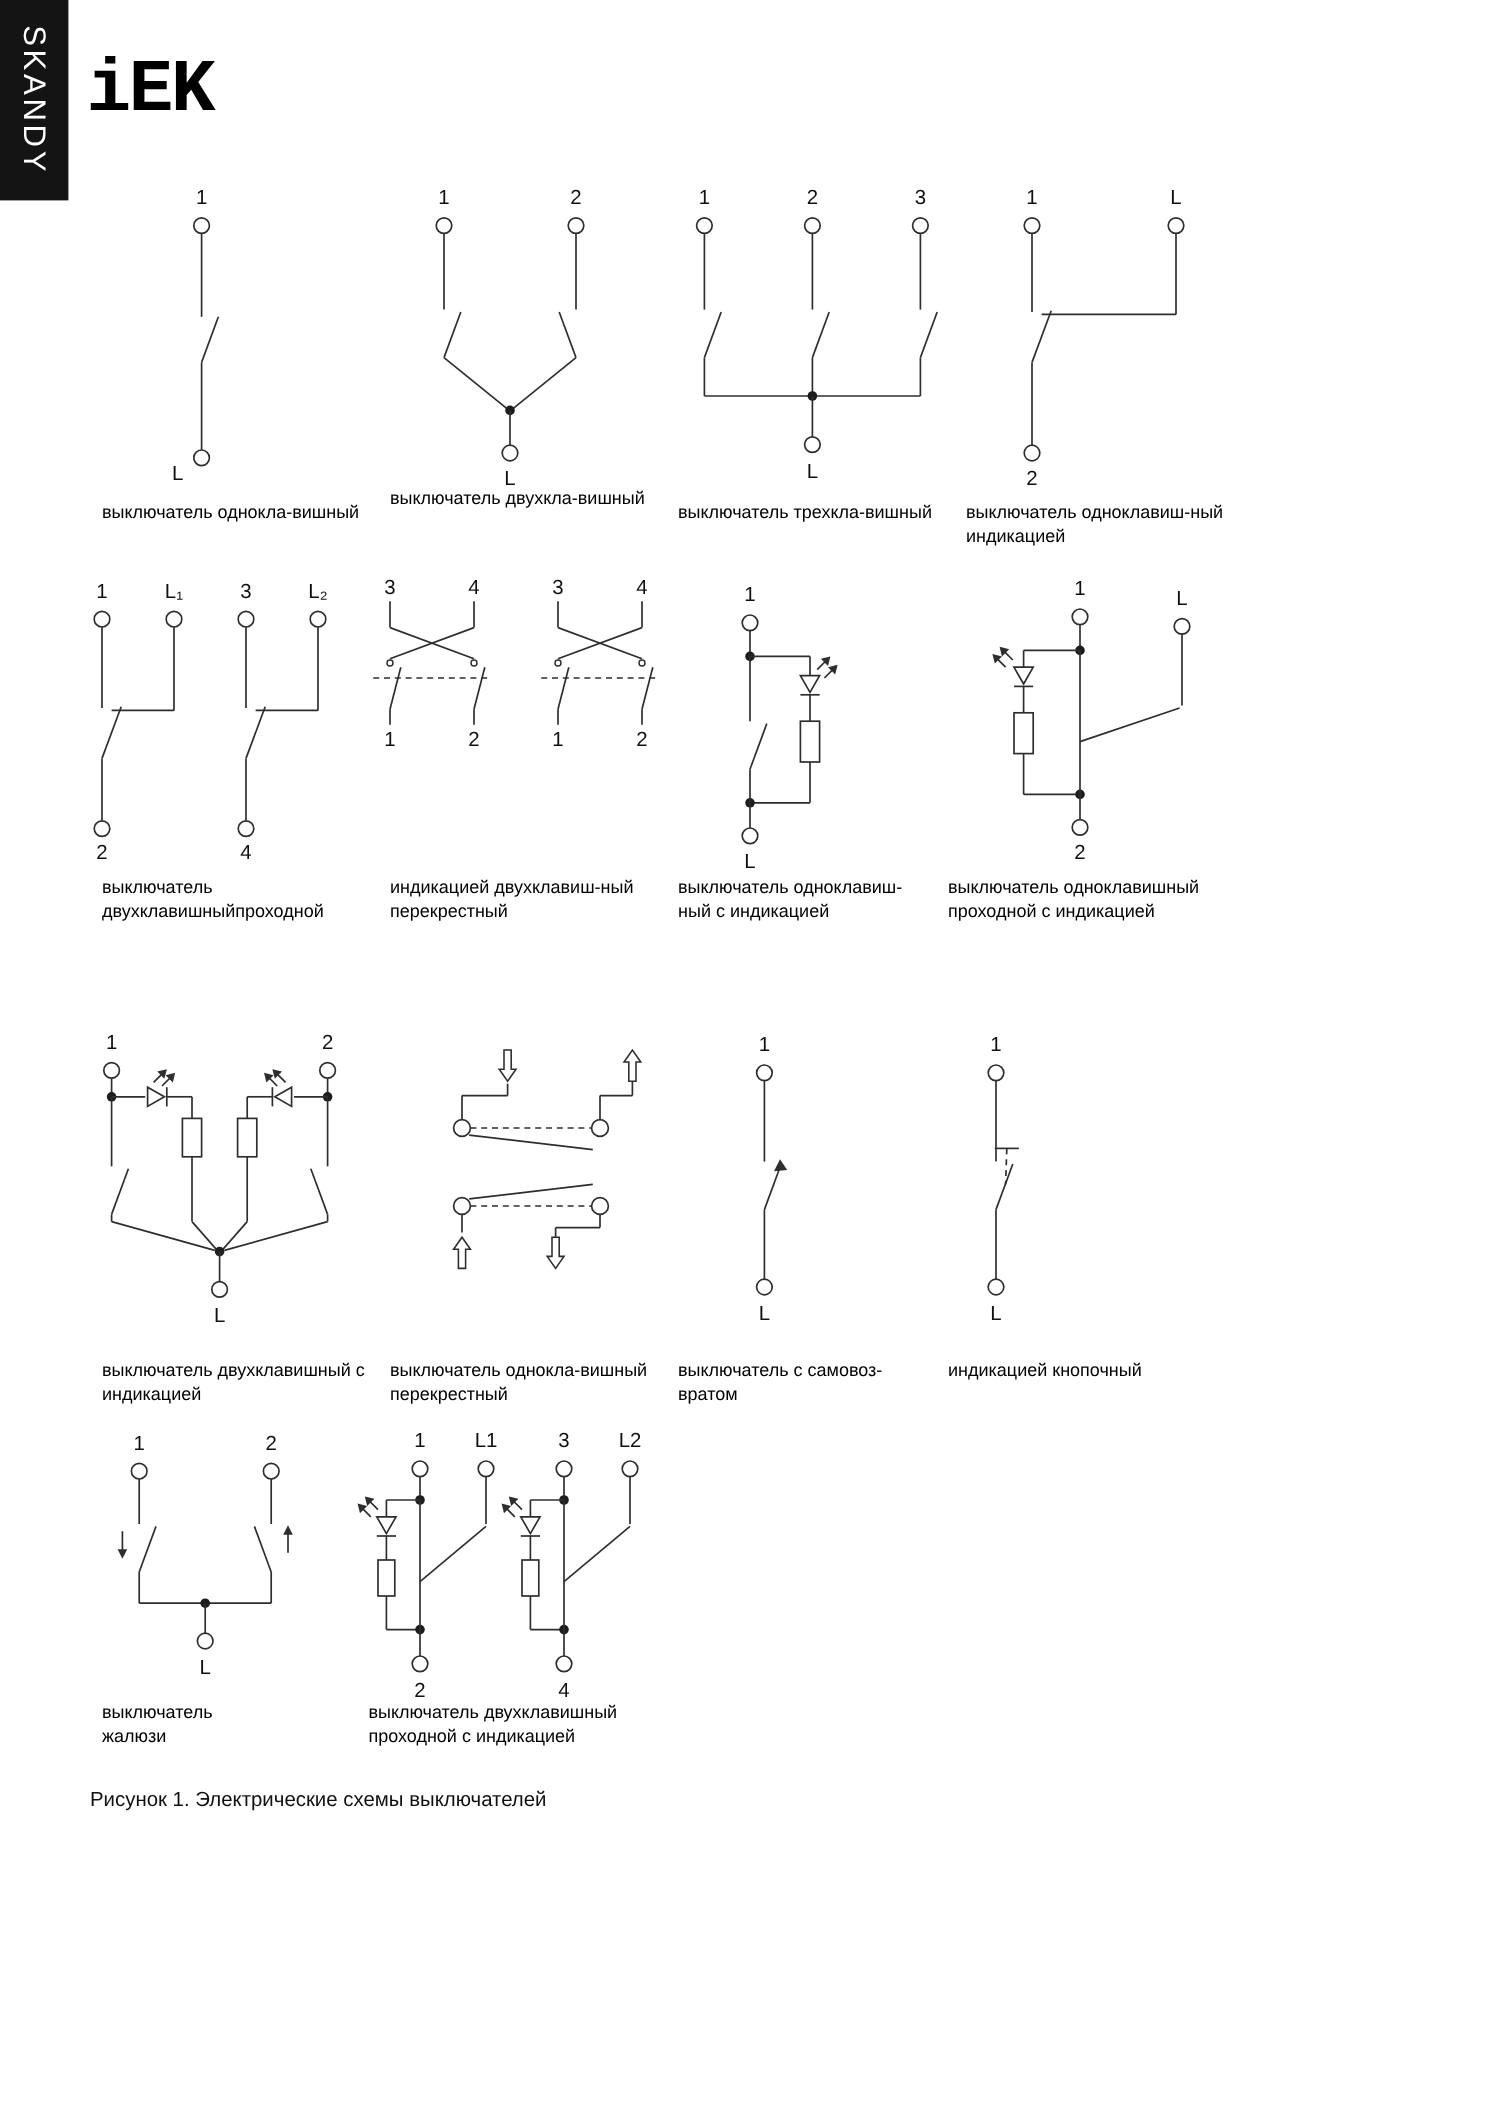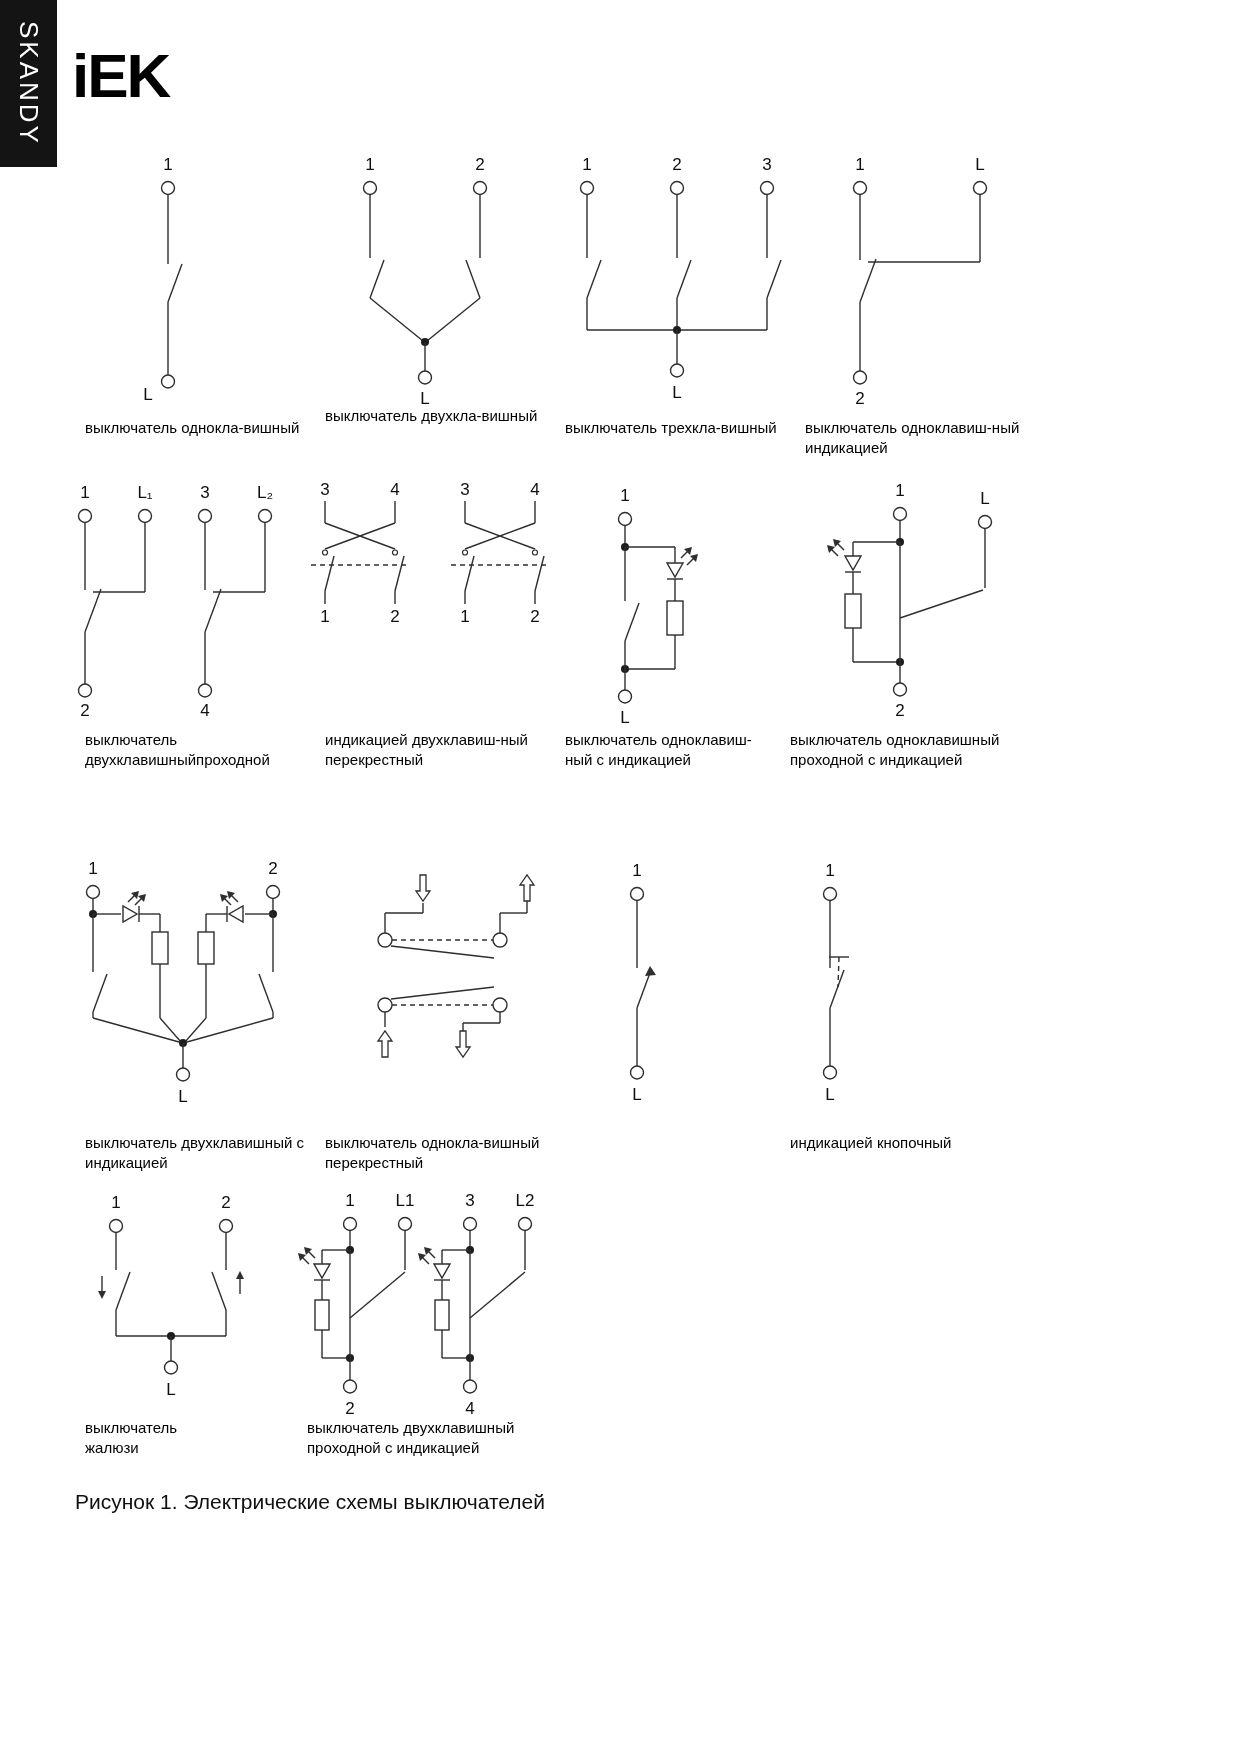--- a/index.html
+++ b/index.html
@@ -3,36 +3,36 @@
 <meta charset="utf-8">
 <style>
   * { box-sizing: border-box; }
   html, body { margin:0; padding:0; background:#fff; }
   body { font-family:"Liberation Sans", sans-serif; }
   .page { position:relative; width:1241px; height:1751px; background:#fff; overflow:hidden; }
   .brand-bar { position:absolute; left:0; top:0; width:57px; height:167px; background:#141414;
                display:flex; align-items:center; justify-content:center; }
   .brand-bar span { color:#fff; writing-mode:vertical-rl; font-size:26px; letter-spacing:3px; }
   .logo { position:absolute; left:72px; top:40px; font-size:62px; font-weight:800;
-          color:#000; letter-spacing:-2px; font-family:Liberation Sans, sans-serif; }
+          color:#000; letter-spacing:-2px; font-family:Liberation Mono, monospace; }
   .diagram { position:absolute; }
   svg.schem { overflow:visible; display:block; }
   .schem line { stroke:#2e2e2e; stroke-width:1.4; fill:none; }
   .schem .ds { stroke-dasharray:5 4; }
   .schem circle.term { fill:#fff; stroke:#2e2e2e; stroke-width:1.4; }
   .schem circle.small { fill:#fff; stroke:#2e2e2e; stroke-width:1.2; }
   .schem circle.dot { fill:#1d1d1d; stroke:none; }
   .schem rect.res { fill:#fff; stroke:#2e2e2e; stroke-width:1.4; }
   .schem polygon.ah { fill:#2e2e2e; stroke:none; }
   .schem polygon.solidtri { fill:#2e2e2e; stroke:none; }
   .schem polygon.hollow { fill:#fff; stroke:#2e2e2e; stroke-width:1.3; }
   .schem polygon.ledtri { fill:#fff; stroke:#2e2e2e; stroke-width:1.4; }
   .schem text { font-size:17px; fill:#101010; text-anchor:middle; font-family:"Liberation Sans", sans-serif; }
   .dlabel { position:absolute; font-size:15px; line-height:1.32; color:#000000; white-space:pre-line; }
-  .caption { position:absolute; font-size:21px; color:#101010; }
+  .caption { position:absolute; font-size:17px; color:#101010; }
 </style>
 </head>
 <body>
 
 <div class="page">
 
   <div class="brand-bar">
     <span>SKANDY</span>
   </div>
   <div class="logo">iEK</div>
@@ -380,20 +380,22 @@
         <circle class="term" cx="62" cy="212.5" r="6.5"></circle>
       </g>
       <text x="62" y="240">L</text>
     </svg>
   </div>
 
   <div class="dlabel" style="left:85px;top:1133px;width:240px">выключатель двухклавишный с
 индикацией</div>
   <div class="dlabel" style="left:325px;top:1133px;width:232px">выключатель однокла-вишный
 перекрестный</div>
+  <div class="dlabel" style="left:565px;top:1133px;width:220px">выключатель с самовоз-
+вратом</div>
   <div class="dlabel" style="left:790px;top:1133px;width:220px">индикацией кнопочный</div>
 
   <div class="diagram" style="left:58px;top:1192px">
     <svg class="schem" width="240" height="230">
       <text x="58" y="16">1</text>
       <text x="168" y="16">2</text>
       <g>
         <circle class="term" cx="58" cy="34" r="6.5"></circle>
         <circle class="term" cx="168" cy="34" r="6.5"></circle>
         <line x1="58" y1="40.5" x2="58" y2="78"></line>

